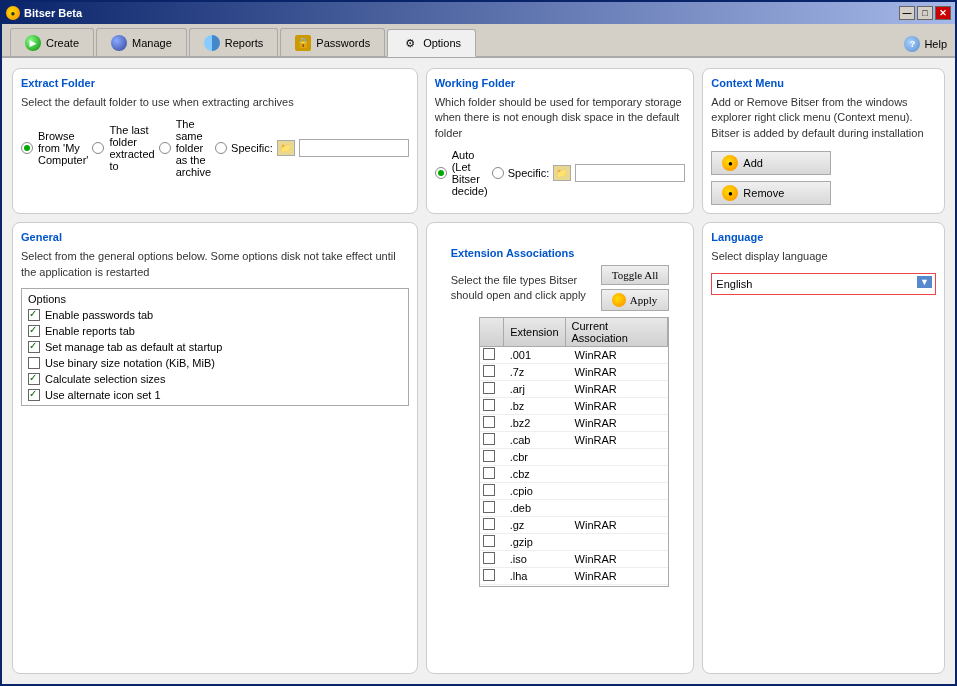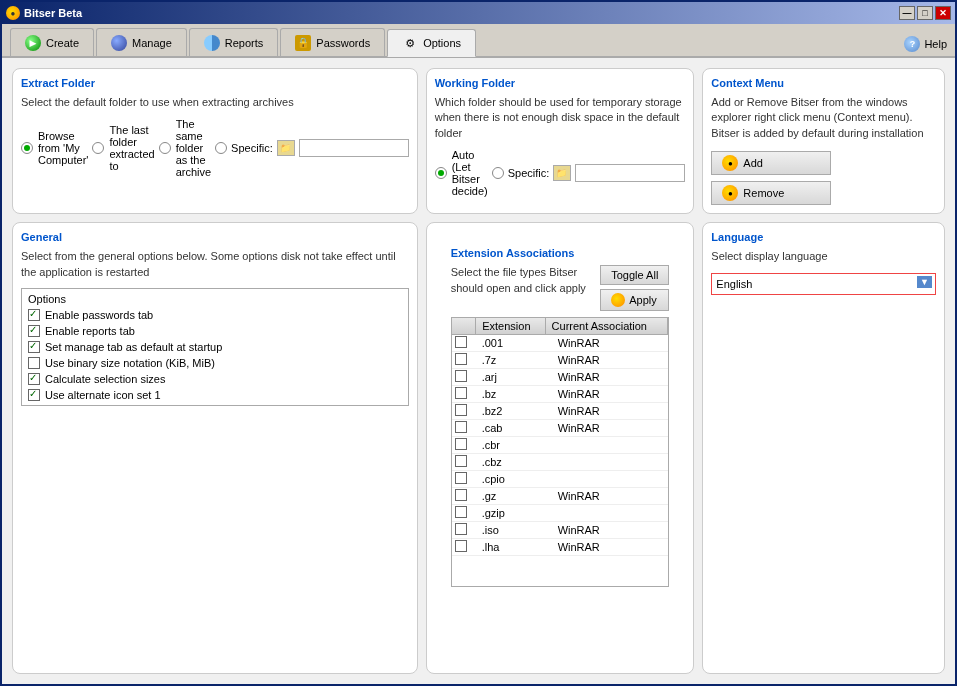--- a/index.html
+++ b/index.html
@@ -257,58 +257,60 @@
     
     .ext-panel {
       grid-column: 2;
       grid-row: 2;
       padding: 24px;
     }
     .ext-top {
       display: flex;
       gap: 8px;
       margin-bottom: 6px;
-      align-items: flex-start;
+      align-items: center;
     }
     .ext-desc {
       font-size: 11px;
       color: #333;
       line-height: 1.4;
       flex: 1;
     }
     .ext-buttons {
       display: flex;
       flex-direction: column;
       gap: 4px;
     }
     .ext-btn {
       padding: 3px 10px;
       border: 1px solid #aaa;
       background: linear-gradient(to bottom, #f0f0f0, #d8d8d8);
       cursor: pointer;
       font-size: 11px;
       white-space: nowrap;
+      font-family: Liberation Serif, serif;
     }
     .apply-btn {
       display: flex;
       align-items: center;
       gap: 4px;
     }
     .apply-icon {
       width: 14px; height: 14px;
       background: radial-gradient(circle at 40% 40%, #ffdd00, #ff8800);
       border-radius: 50%;
     }
 
     
     .ext-table-wrapper {
       border: 1px solid #aaa;
       overflow: hidden;
       height: 270px;
       position: relative;
+      margin-left: 28px;
     }
     .ext-table {
       width: 100%;
       border-collapse: collapse;
       font-size: 11px;
     }
     .ext-table th {
       background: linear-gradient(to bottom, #e8e8e8, #d0d0d0);
       border-bottom: 1px solid #aaa;
       border-right: 1px solid #aaa;
@@ -604,20 +606,25 @@
     <td>.cbz</td>
     <td></td>
   </tr>
                 <tr>
     <td><div class="checkbox"></div></td>
     <td>.cpio</td>
     <td></td>
   </tr>
                 <tr>
     <td><div class="checkbox"></div></td>
+    <td>.deb</td>
+    <td></td>
+  </tr>
+                <tr>
+    <td><div class="checkbox"></div></td>
     <td>.gz</td>
     <td>WinRAR</td>
   </tr>
                 <tr>
     <td><div class="checkbox"></div></td>
     <td>.gzip</td>
     <td></td>
   </tr>
                 <tr>
     <td><div class="checkbox"></div></td>

